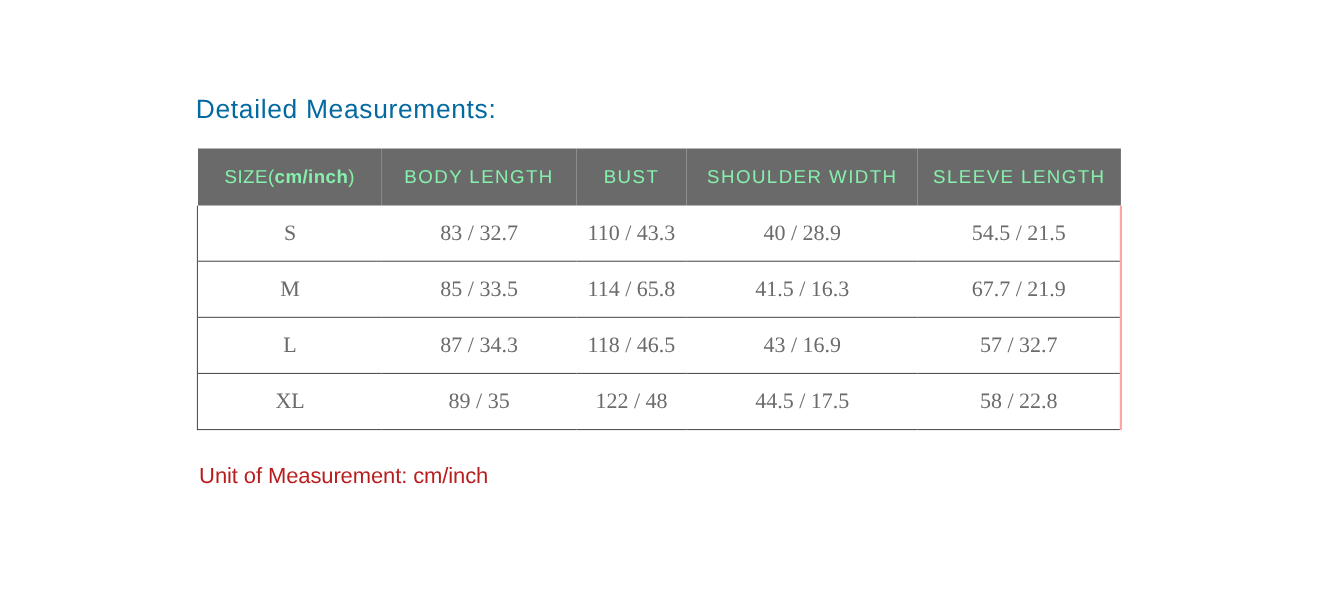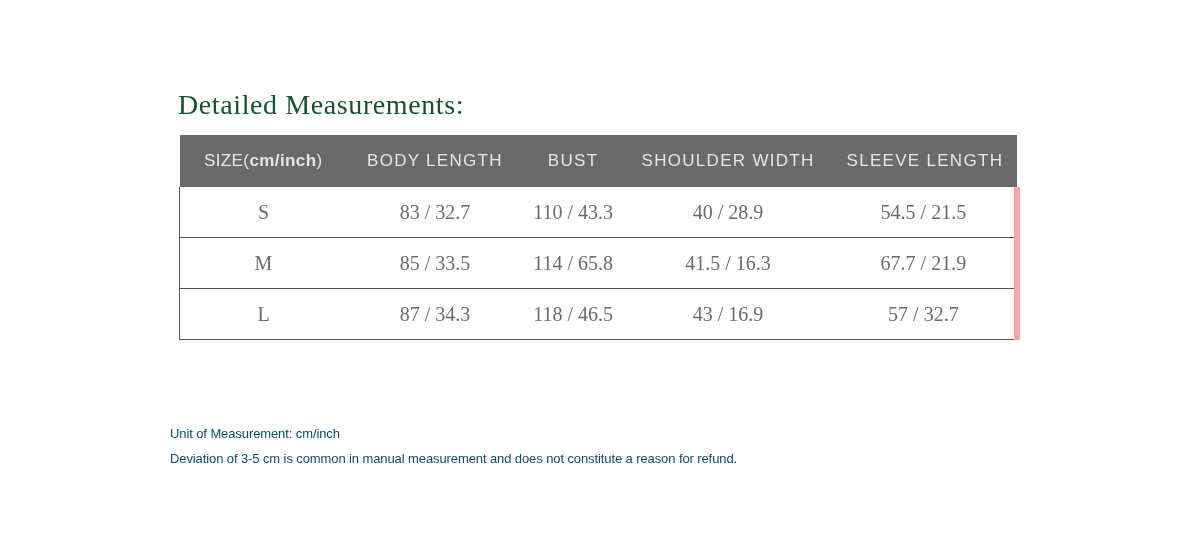--- a/index.html
+++ b/index.html
@@ -11,37 +11,36 @@
     width: 1200px;
     height: 545px;
     position: relative;
     font-family: "Liberation Sans", sans-serif;
     overflow: hidden;
   }
   .page-title {
     position: absolute;
     left: 178px;
     top: 70px;
-    font-size: 28px;
+    font-size: 24px;
     font-weight: 400;
-    color: #14532d;
+    color: #0369a1;
     letter-spacing: 0.6px;
-    font-family: Liberation Serif, serif;
   }
   table.size-table {
     position: absolute;
     left: 179px;
     top: 135px;
     width: 841px;
     border-collapse: collapse;
     table-layout: fixed;
   }
   table.size-table th {
     background: #6a6a6a;
-    color: #e5e5e5;
+    color: #86efac;
     font-weight: 400;
     font-size: 17px;
     letter-spacing: 1.3px;
     height: 52px;
     text-align: center;
     padding: 0;
     border: none;
   }
   table.size-table th.size-col {
     letter-spacing: 0.4px;
@@ -55,28 +54,28 @@
     color: #6b6b6b;
     text-align: center;
     vertical-align: middle;
     height: 50px;
     padding: 0;
     background: #ffffff;
   }
   tbody td { border-top: 1px solid #555555; }
   tbody tr:first-child td { border-top: none; }
   tbody tr td:first-child { border-left: 1px solid #555555; }
-  tbody tr td:last-child { border-right: 6px solid #fca5a5; }
+  tbody tr td:last-child { border-right: 2px solid #fca5a5; }
   tbody tr:last-child td { border-bottom: 1px solid #555555; }
   .notes {
     position: absolute;
-    left: 170px;
+    left: 181px;
     top: 421px;
-    font-size: 13px;
-    color: #0c4a6e;
+    font-size: 20px;
+    color: #b91c1c;
     line-height: 25px;
     letter-spacing: -0.1px;
   }
 </style>
 </head>
 <body>
 
 <h1 class="page-title">Detailed Measurements:</h1>
 
 <table class="size-table">
@@ -111,19 +110,25 @@
       <td>41.5 / 16.3</td>
       <td>67.7 / 21.9</td>
     </tr>
     <tr>
       <td>L</td>
       <td>87 / 34.3</td>
       <td>118 / 46.5</td>
       <td>43 / 16.9</td>
       <td>57 / 32.7</td>
     </tr>
+    <tr>
+      <td>XL</td>
+      <td>89 / 35</td>
+      <td>122 / 48</td>
+      <td>44.5 / 17.5</td>
+      <td>58 / 22.8</td>
+    </tr>
   </tbody>
 </table>
 
 <div class="notes">
   <div>Unit of Measurement: cm/inch</div>
-  <div>Deviation of 3-5 cm is common in manual measurement and does not constitute a reason for refund.</div>
 </div>
 
 </body></html>

